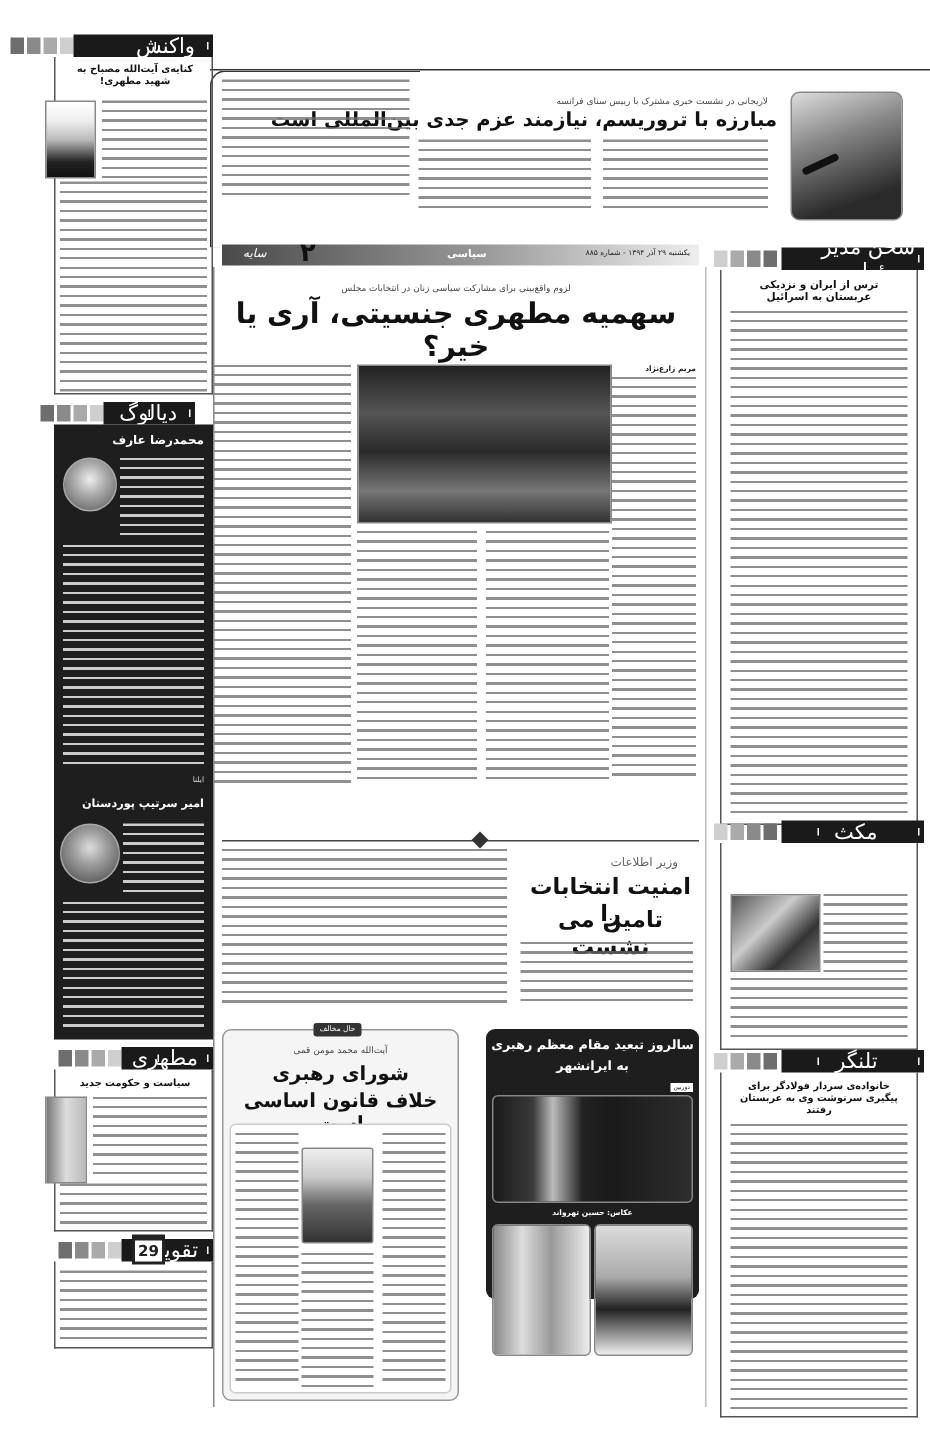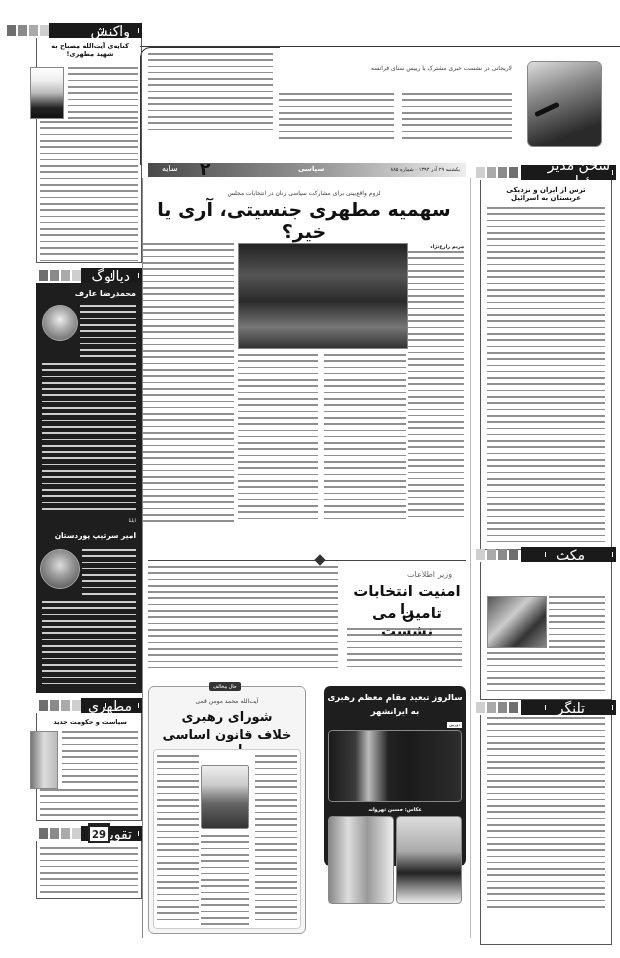--- a/index.html
+++ b/index.html
@@ -19,31 +19,32 @@
 .h1{font-weight:bold;color:#111;text-align:center}
 .rule{height:1px;background:#444}
 </style>
 </head>
 <body>
 
 <div class="abs" style="left:140px;top:46px;width:480px;height:118px;border-top:1px solid #333;">
   <div class="abs photo" style="right:18px;top:14px;width:75px;height:86px;background:linear-gradient(160deg,#ddd 0%,#888 35%,#2a2a2a 80%);border-radius:6px;"></div>
   <div class="abs" style="right:60px;top:60px;width:26px;height:5px;background:#111;transform:rotate(-25deg);border-radius:3px;"></div>
   <div class="abs" style="right:108px;top:17px;width:250px;font-size:6px;color:#444;text-align:right;">لاریجانی در نشست خبری مشترک با رییس سنای فرانسه</div>
+  <div class="abs h1" style="right:102px;top:26px;width:300px;font-size:13px;text-align:right;white-space:nowrap;">مبارزه با تروریسم، نیازمند عزم جدی بین‌المللی است</div>
   <div class="abs txt lines" style="right:108px;top:46px;width:110px;height:50px;"></div>
   <div class="abs txt lines" style="right:226px;top:46px;width:115px;height:50px;"></div>
   <div class="abs" style="left:0px;top:0;width:140px;height:118px;border:1px solid #333;border-right:none;border-bottom:none;border-top-left-radius:10px;"></div>
   <div class="abs txt lines" style="left:8px;top:6px;width:125px;height:80px;"></div>
 </div>
 
 <div class="abs" style="left:148px;top:163px;width:318px;height:14px;background:linear-gradient(to right,#4a4a4a,#999 55%,#eee);direction:rtl;">
   <span class="abs" style="right:6px;top:3px;font-size:5px;color:#222;">یکشنبه ۲۹ آذر ۱۳۹۴ - شماره ۸۸۵</span>
   <span class="abs" style="left:150px;top:2px;font-size:7px;color:#fff;font-weight:bold;">سیاسی</span>
   <span class="abs" style="left:52px;top:-4px;font-size:17px;color:#111;font-weight:bold;">۲</span>
-  <span class="abs" style="left:14px;top:1px;font-size:8px;color:#fff;">سایه</span>
+  <span class="abs" style="left:14px;top:1px;font-size:8px;color:#fff;font-style:italic;">سایه</span>
 </div>
 
 <div class="abs" style="left:142px;top:180px;width:324px;height:355px;">
   <div class="abs" style="left:0;right:0;top:9px;text-align:center;font-size:6px;color:#444;">لزوم واقع‌بینی برای مشارکت سیاسی زنان در انتخابات مجلس</div>
   <div class="abs h1" style="left:0;right:0;top:18px;font-size:19px;">سهمیه مطهری جنسیتی، آری یا خیر؟</div>
   <div class="abs photo" style="left:96px;top:63px;width:170px;height:106px;border-radius:0;background:linear-gradient(180deg,#222 0%,#555 30%,#2a2a2a 55%,#777 80%,#333 100%);"></div>
   <div class="abs" style="right:2px;top:63px;width:56px;font-size:5px;font-weight:bold;">
     <span>مریم زارع‌نژاد</span>
   </div>
   <div class="abs txt lines" style="right:2px;top:71px;width:56px;height:270px;"></div>
@@ -132,20 +133,21 @@
         <span class="t3"></span>
         <span class="t4"></span>
       </div>
     <div class="bar">
         <span class="tick" style="right:3px"></span>
         <span class="tick" style="right:70px"></span>
         <span class="lbl" style="margin-right:25px">تلنگر</span>
       </div>
   </div>
   <div class="abs col-border" style="left:4px;top:550px;width:132px;height:230px;border-top:none;">
+    <div class="h1" style="font-size:6.5px;padding:5px 10px 3px;">خانواده‌ی سردار فولادگر برای پیگیری سرنوشت وی به عربستان رفتند</div>
     <div class="txt lines" style="margin:2px 6px;height:195px;"></div>
   </div>
 </div>
 
 <div class="abs" style="left:4px;top:23px;width:138px;height:910px;">
 
   <div class="sec-head abs" style="left:0;top:0;width:138px;direction:rtl;">
     <div class="bar" style="justify-content:flex-start;padding-right:0;padding-left:0;direction:rtl;">
         <span class="tick" style="right:38px"></span>
         <span class="tick" style="right:3px"></span>
@@ -157,21 +159,21 @@
         <span class="t2"></span>
         <span class="t1"></span>
       </div>
   </div>
   <div class="abs col-border" style="left:32px;top:15px;width:106px;height:225px;border-top:none;"></div>
   <div class="abs h1" style="left:44px;top:19px;width:84px;font-size:6.5px;">کنایه‌ی آیت‌الله مصباح به شهید مطهری!</div>
   <div class="abs photo" style="left:26px;top:44px;width:34px;height:52px;border-radius:0;background:linear-gradient(180deg,#fff 0%,#eee 25%,#bbb 50%,#222 80%,#111 100%);"></div>
   <div class="abs txt lines" style="left:64px;top:44px;width:70px;height:52px;"></div>
   <div class="abs txt lines" style="left:36px;top:98px;width:98px;height:140px;"></div>
 
-  <div class="sec-head abs" style="left:32px;top:245px;width:106px;direction:rtl;">
+  <div class="sec-head abs" style="left:20px;top:245px;width:106px;direction:rtl;">
     <div class="bar" style="justify-content:flex-start;padding:0;direction:rtl;">
         <span class="tick" style="right:30px"></span>
         <span class="tick" style="right:3px"></span>
         <span class="lbl" style="margin-right:12px">دیالوگ</span>
       </div>
     <div class="tiles" style="margin-left:3px;margin-right:0;direction:ltr">
         <span class="t4"></span>
         <span class="t3"></span>
         <span class="t2"></span>
         <span class="t1"></span>

